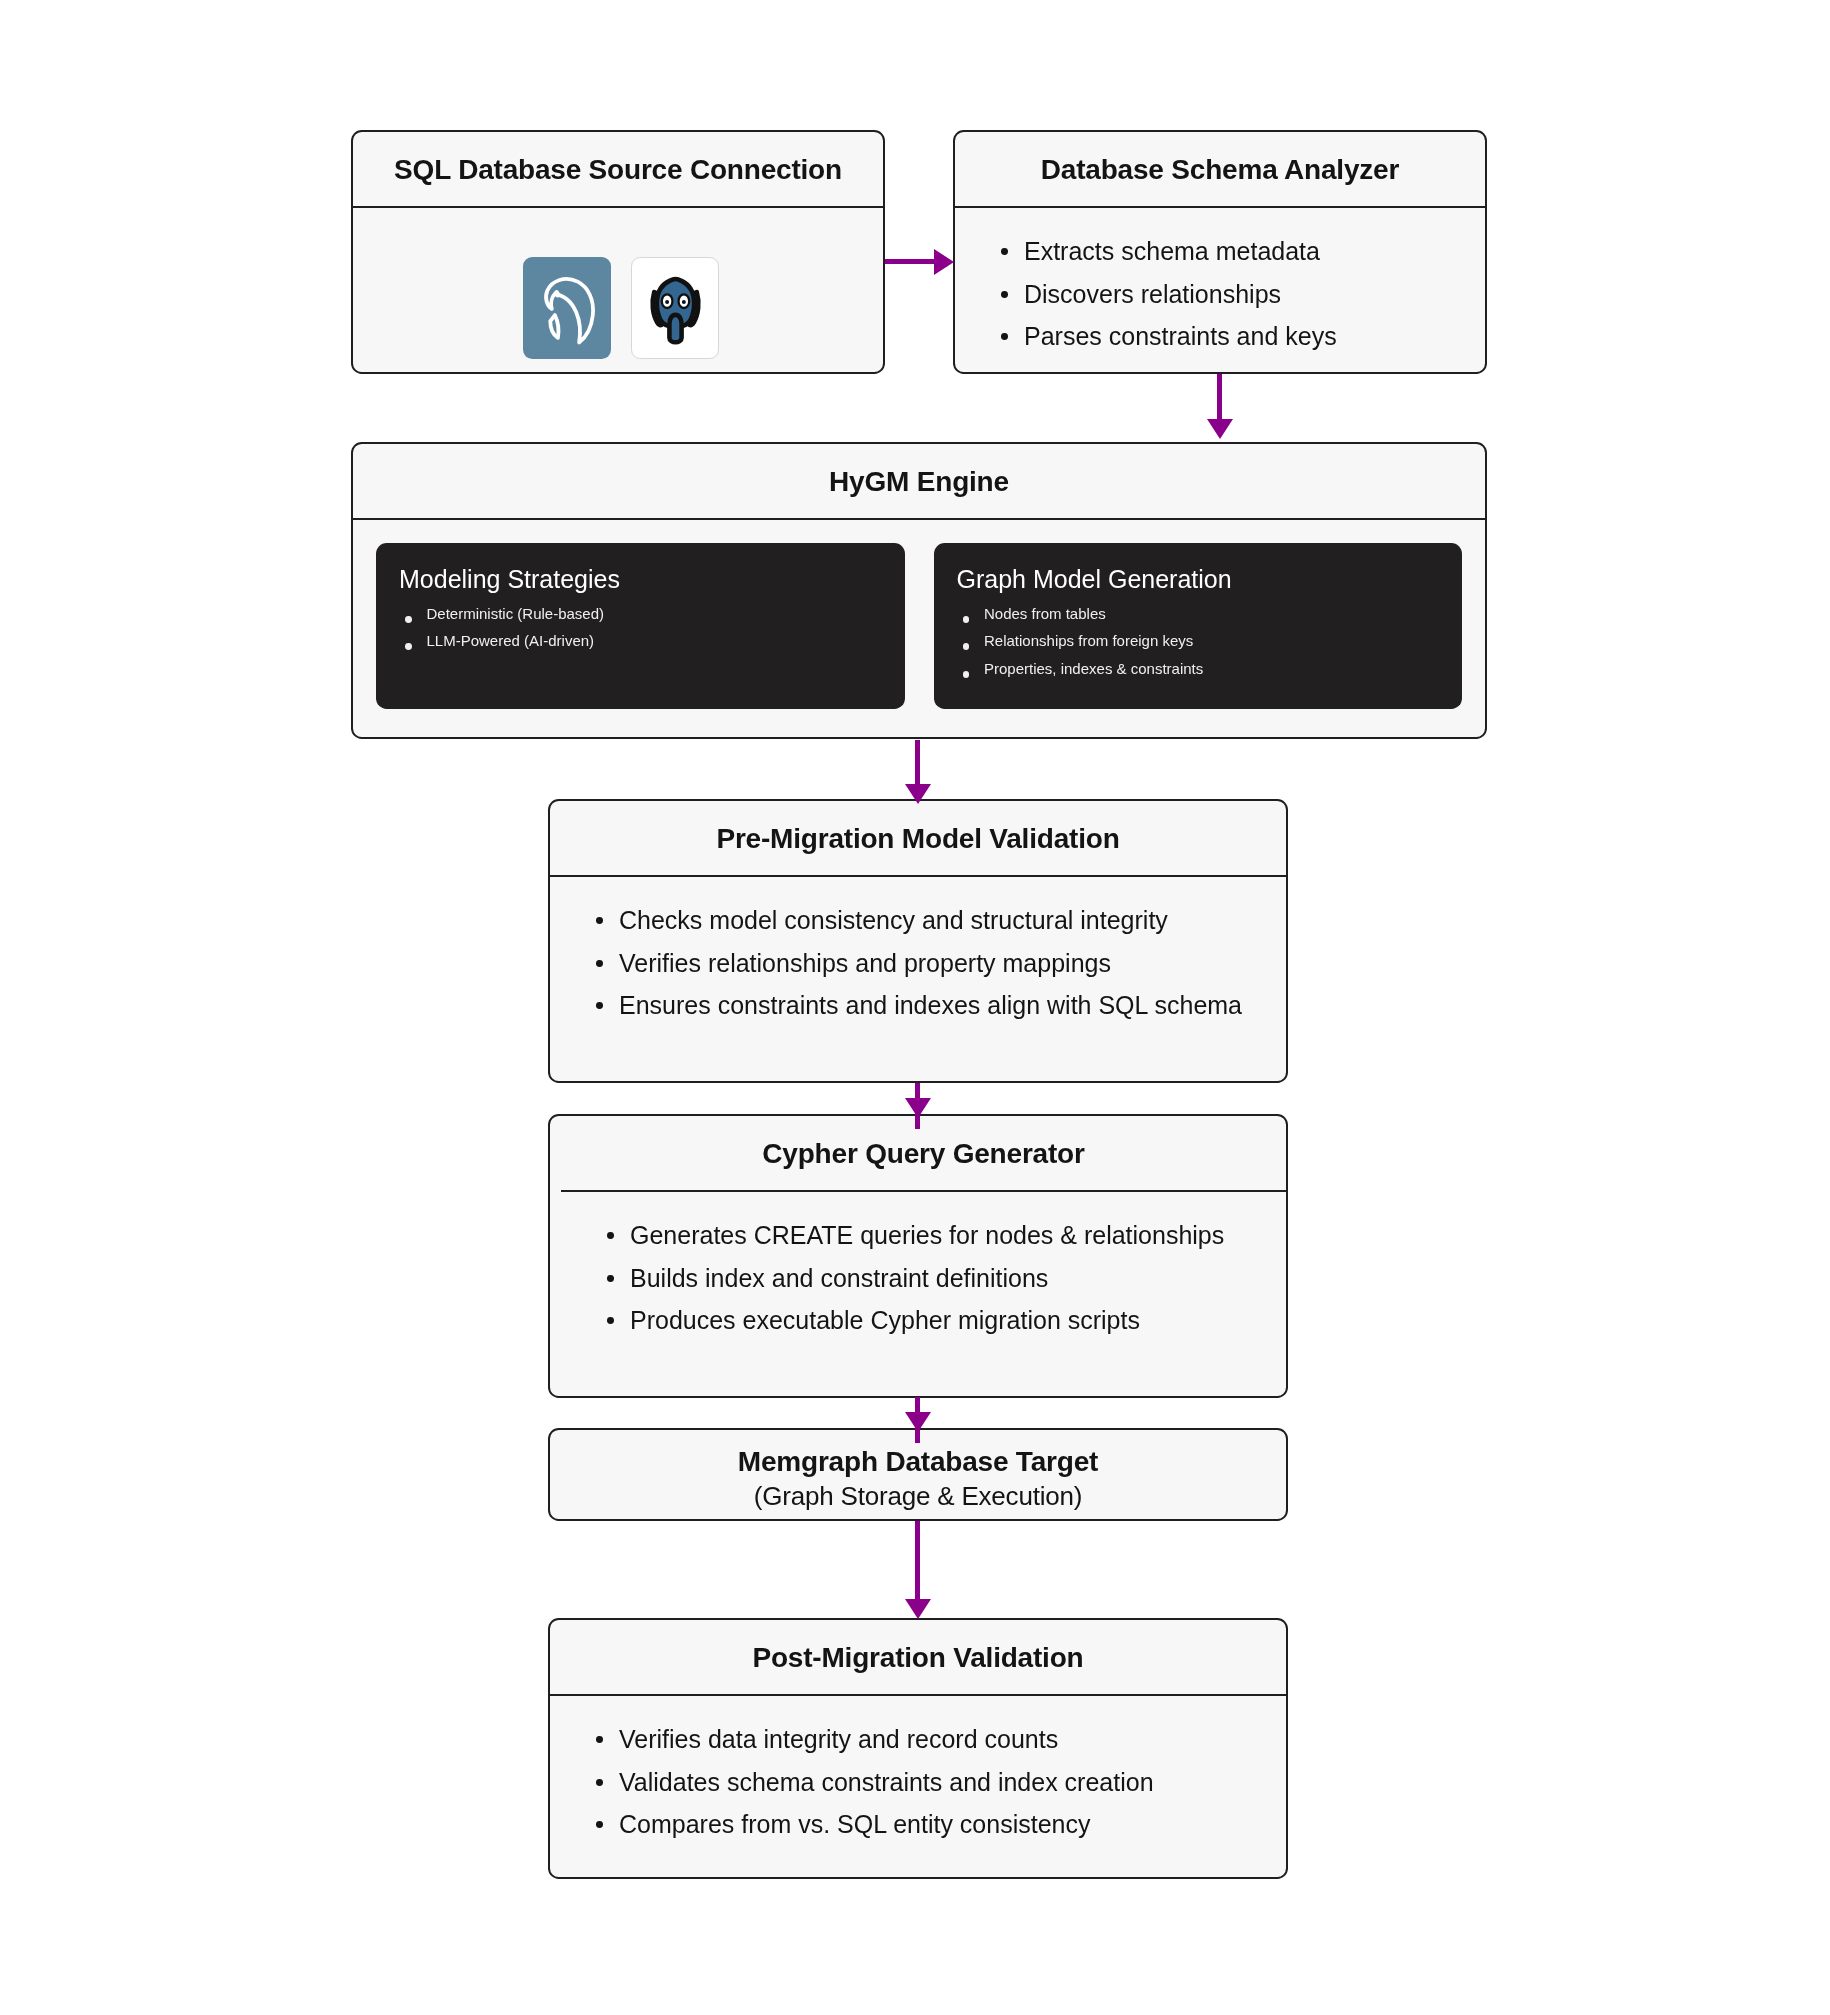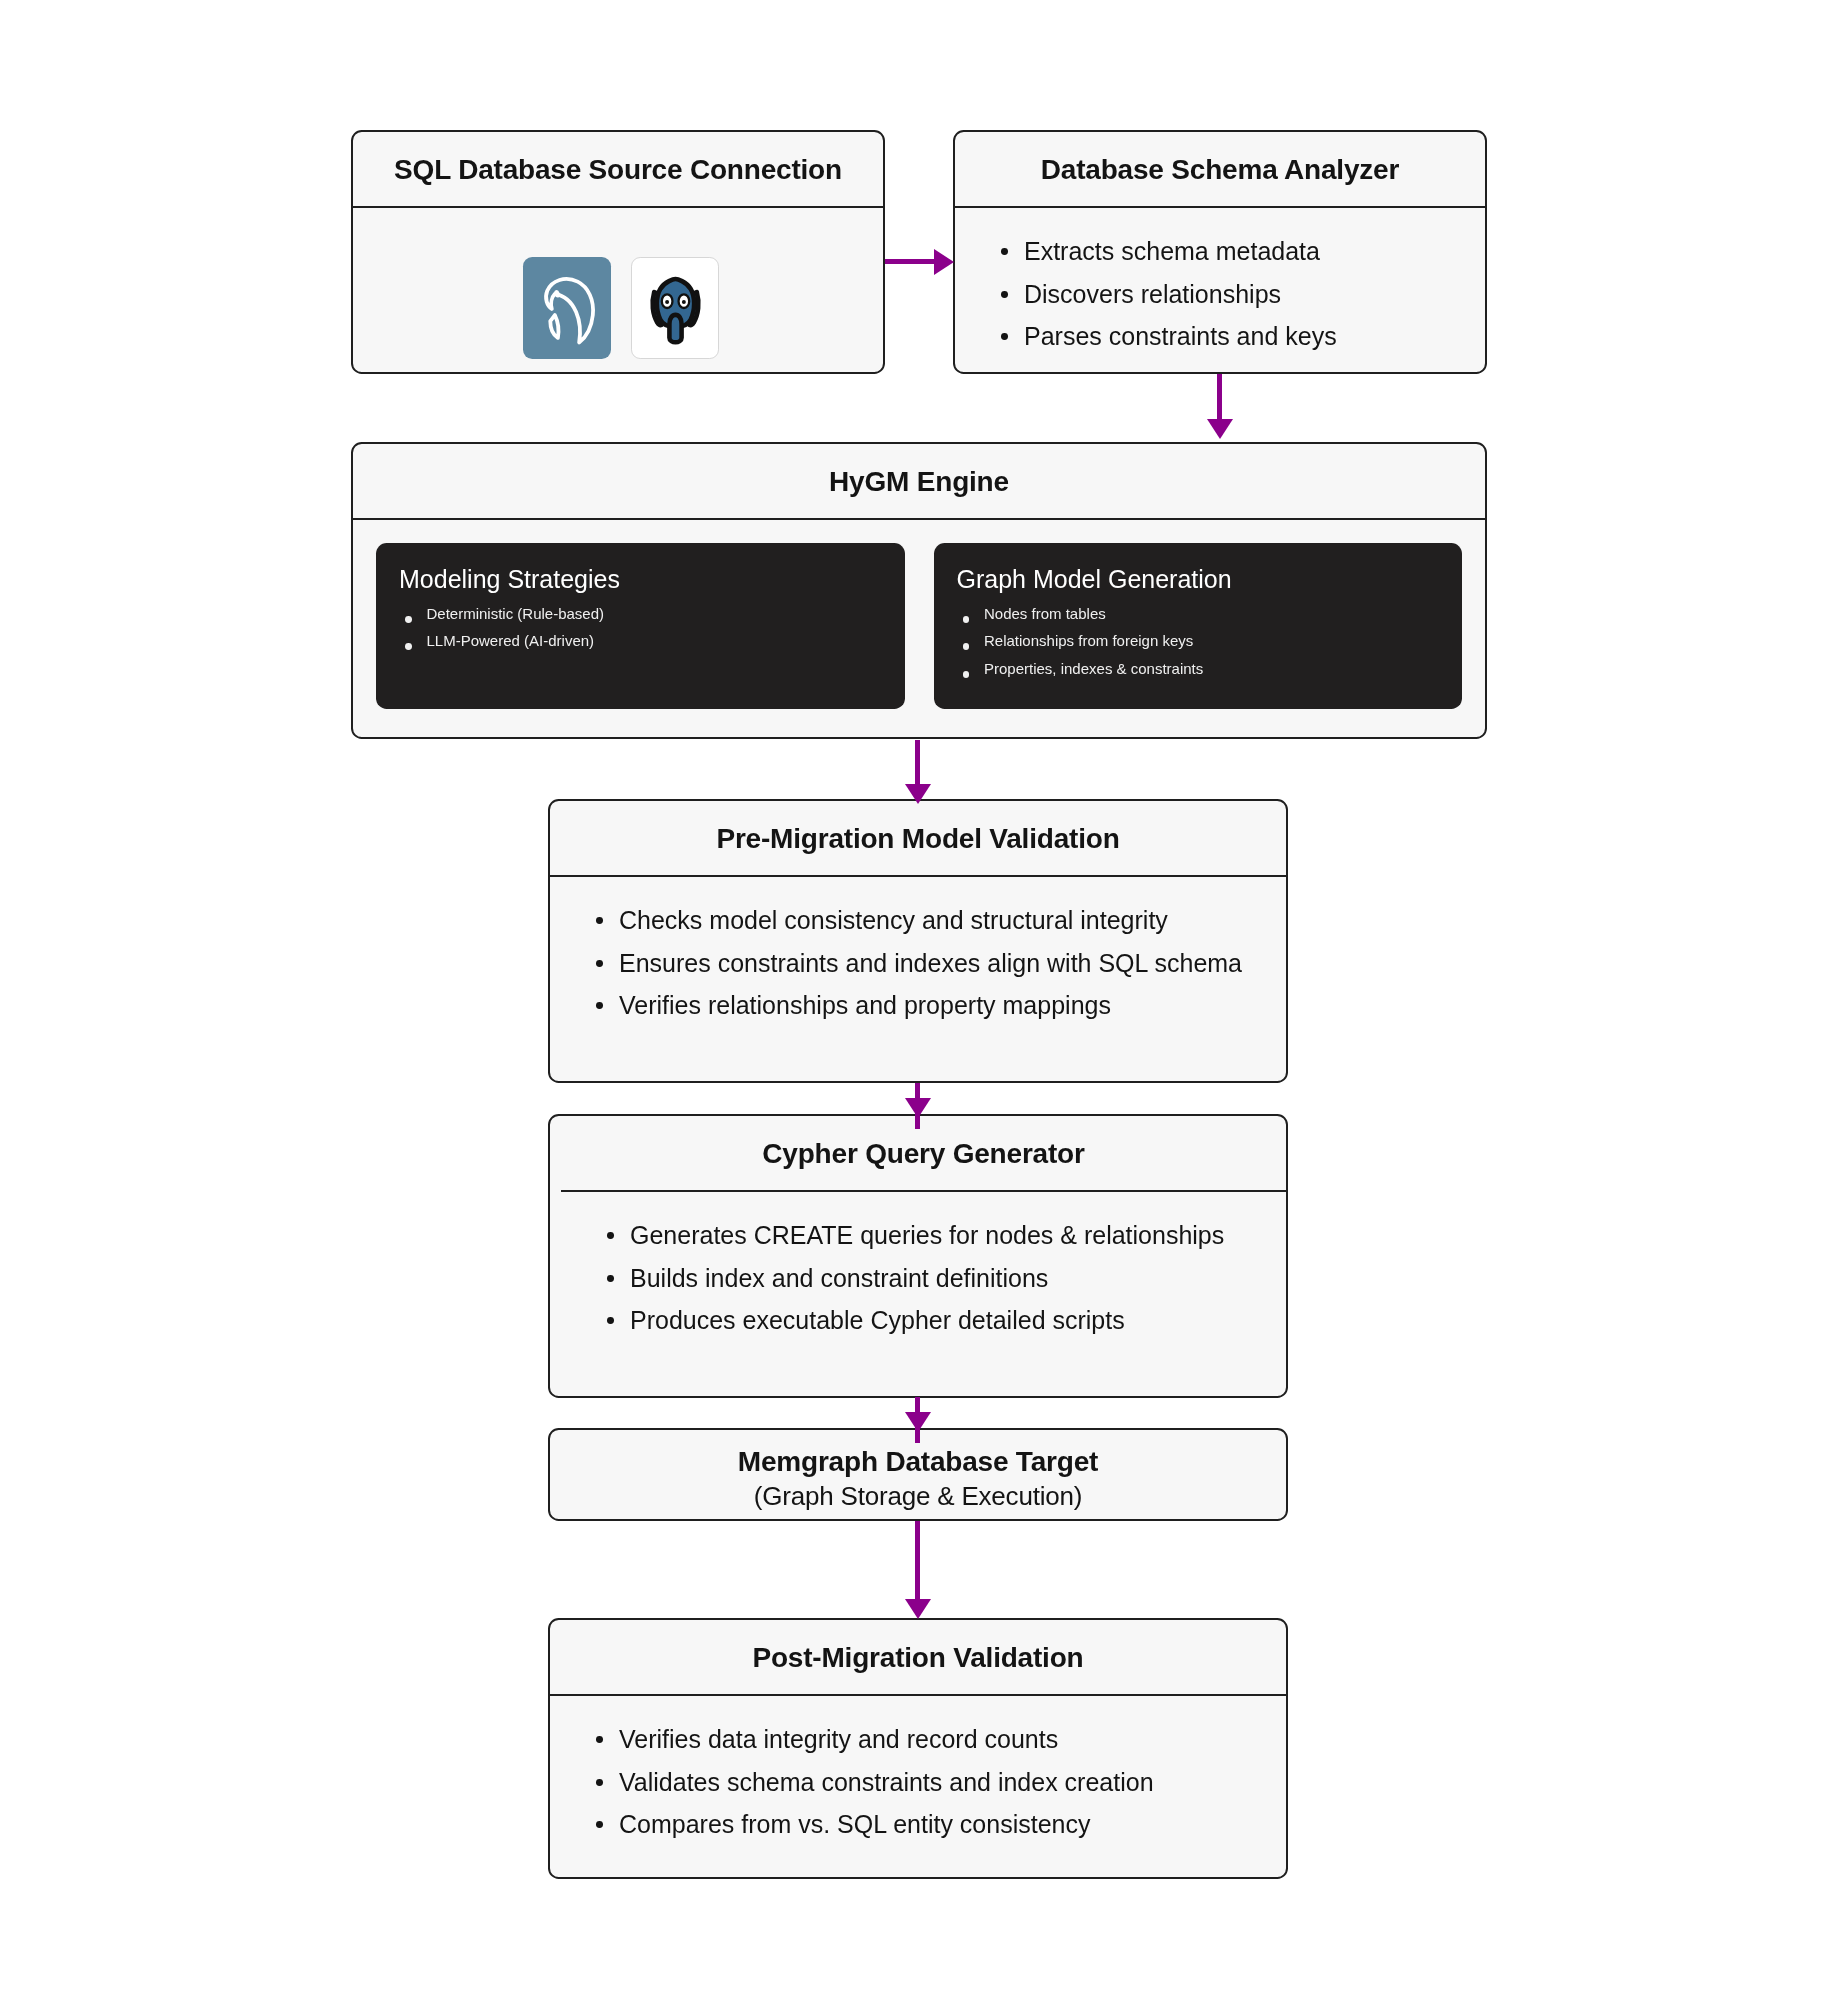--- a/index.html
+++ b/index.html
@@ -240,34 +240,34 @@
 
     </div>
   </div>
 
   <div class="node" id="pre-validation">
     <div class="node-title">Pre-Migration Model Validation</div>
     <div class="node-divider"></div>
     <div class="node-body">
       <ul class="bullets">
         <li>Checks model consistency and structural integrity</li>
+        <li>Verifies relationships and property mappings</li>
         <li>Ensures constraints and indexes align with SQL schema</li>
-        <li>Verifies relationships and property mappings</li>
       </ul>
     </div>
   </div>
 
   <div class="node" id="cypher-gen">
     <div class="node-title">Cypher Query Generator</div>
     <div class="node-divider"></div>
     <div class="node-body">
       <ul class="bullets">
         <li>Generates CREATE queries for nodes &amp; relationships</li>
         <li>Builds index and constraint definitions</li>
-        <li>Produces executable Cypher detailed scripts</li>
+        <li>Produces executable Cypher migration scripts</li>
       </ul>
     </div>
   </div>
 
   <div class="node" id="memgraph">
     <div class="node-title">
       <span>Memgraph Database Target</span>
       <span class="subtitle">(Graph Storage &amp; Execution)</span>
     </div>
   </div>

